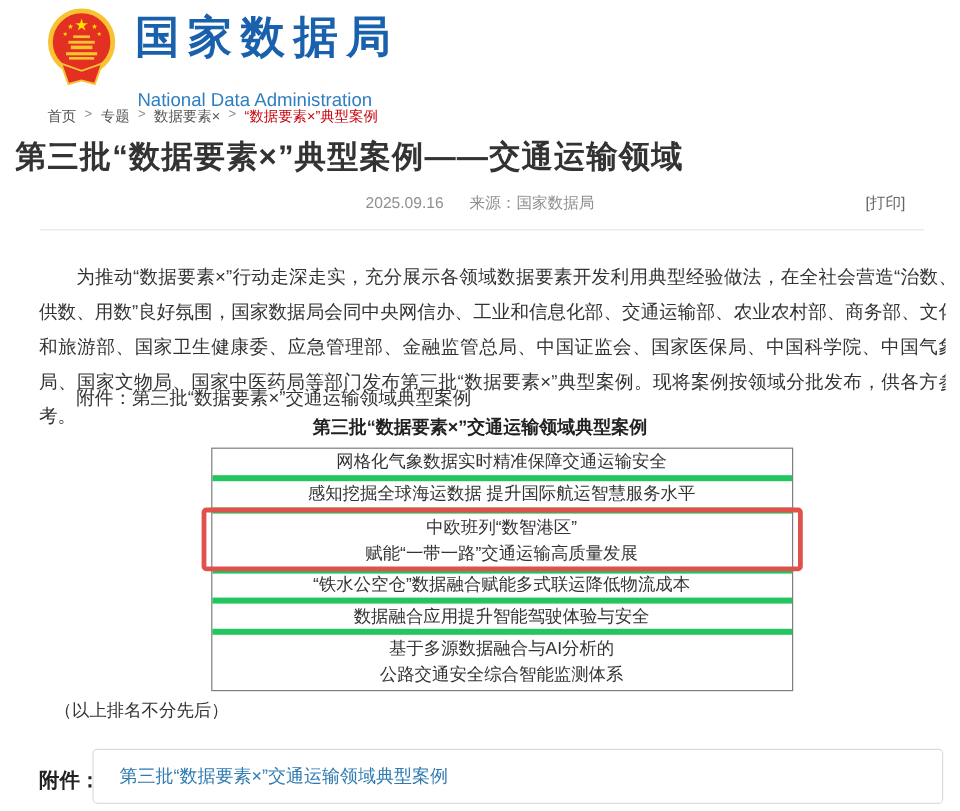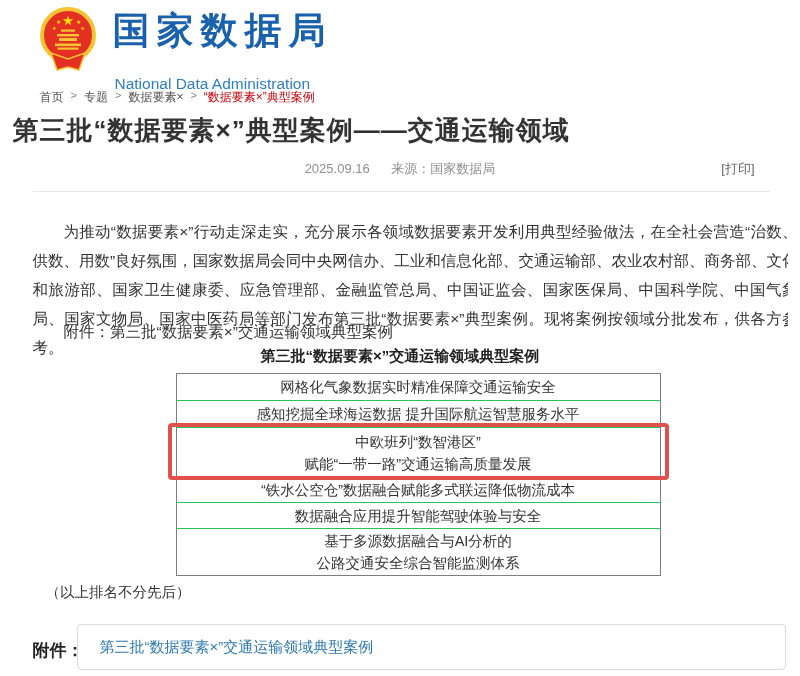--- a/index.html
+++ b/index.html
@@ -25,21 +25,21 @@
   .print-btn { position:absolute; top:160px; right:33px; font-size:13px; color:#666; cursor:pointer; }
   .divider { position:absolute; top:191px; left:20px; right:18px; height:1px; background:#e7e7e7; }
 
   
   .paragraph { position:absolute; top:217px; left:20px; width:765px; font-size:15.5px; line-height:29px; color:#333; text-align:justify; text-indent:2em; }
   .attach-line { position:absolute; top:322px; left:20px; width:765px; font-size:15.5px; color:#333; text-indent:2em; }
   .table-title { position:absolute; top:347px; left:0; width:100%; text-align:center; font-size:15px; font-weight:bold; color:#222; }
 
   
   .case-table { position:absolute; top:373px; left:163px; width:485px; border:1px solid #7e7e7e; background:#fff; }
-  .case-row { display:flex; flex-direction:column; align-items:center; justify-content:center; text-align:center; font-size:14.5px; color:#333; border-bottom:1px solid #22c55e; position:relative; }
+  .case-row { display:flex; flex-direction:column; align-items:center; justify-content:center; text-align:center; font-size:14.5px; color:#333; border-bottom:5px solid #22c55e; position:relative; }
   .case-row:last-child { border-bottom:none; }
   .case-row .line { line-height:22px; }
   .h28 { height:27px; } .h27 { height:27px; } .h50 { height:50px; } .h25 { height:25px; } .h26 { height:26px; } .h46 { height:46px; }
   .highlight-box { position:absolute; left:-9px; right:-9px; top:-5px; bottom:-3px; border:4px solid #e0514b; border-radius:4px; pointer-events:none; z-index:3; }
 
   .note { position:absolute; top:583px; left:33px; font-size:14.5px; color:#333; }
 
   
   .attach-label { position:absolute; top:639px; left:20px; font-size:17px; font-weight:bold; color:#222; }
   .attach-box { position:absolute; top:624px; left:64px; right:2px; height:46px; border:1px solid #dcdcdc; border-radius:4px; display:flex; align-items:center; padding-left:22px; background:#fff; }

